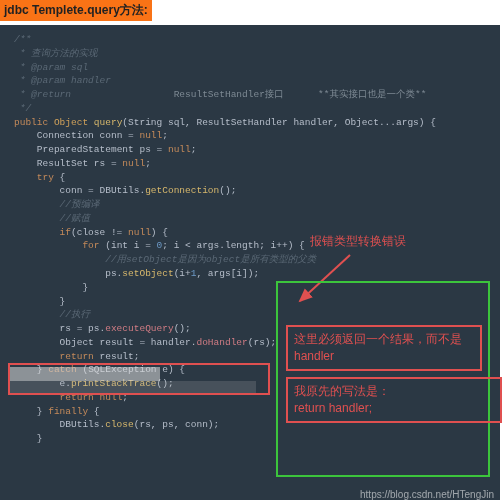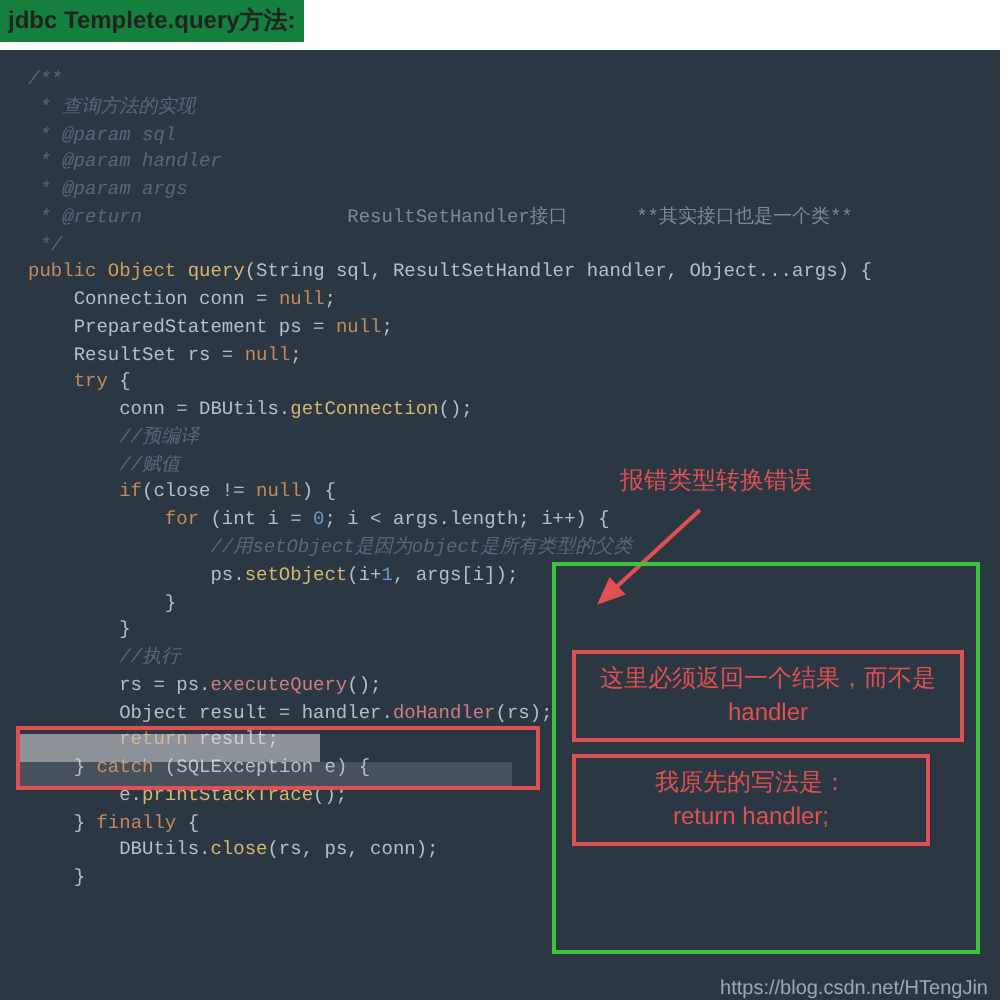--- a/index.html
+++ b/index.html
@@ -6,21 +6,21 @@
   body {
     width: 504px;
     height: 500px;
     background: #ffffff;
     font-family: Consolas, "Courier New", monospace;
     font-size: 10px;
     overflow: hidden;
     position: relative;
   }
   .title-bar {
-    background: #15803d;
+    background: #f97316;
     font-family: Arial, sans-serif;
     font-size: 12px;
     font-weight: 700;
     padding: 2px 4px;
     display: inline-block;
     color: #222;
   }
   .code-wrap {
     margin: 4px 0 0 0;
     width: 500px;
@@ -62,26 +62,26 @@
     position: absolute;
     border: 2px solid;
     padding: 4px 6px;
     font-family: "Microsoft YaHei", Arial, sans-serif;
     font-size: 12px;
     line-height: 1.4;
     background: transparent;
     z-index: 5;
     color: #e05050;
   }
-  .anno.red   { border-color: #e05050; text-align: center; }
+  .anno.red   { border-color: #e05050; }
   .anno.green { border-color: #3cc43c; }
 
   .red-label {
     position: absolute;
-    font-family: Liberation Mono, monospace;
+    font-family: Liberation Sans, sans-serif;
     font-size: 12px;
     color: #e05050;
     z-index: 5;
   }
 
   
   .arrow-svg {
     position: absolute;
     z-index: 5;
   }
@@ -105,21 +105,20 @@
 
 <div class="code-wrap">
 
   <div class="hl-bar sel" style="top:342px; width:150px;"></div>
   <div class="hl-bar" style="top:356px; width:246px;"></div>
 
   <div class="line"><span class="c-cmt">/**</span></div>
   <div class="line"><span class="c-cmt"> * 查询方法的实现</span></div>
   <div class="line"><span class="c-cmt"> * @param sql</span></div>
   <div class="line"><span class="c-cmt"> * @param handler</span></div>
-  <div class="line"><span class="c-cmt"> * @param args</span></div>
   <div class="line"><span class="c-cmt"> * @return</span><span class="ret-hint">                  </span><span class="ret-hint">ResultSetHandler接口</span><span class="ret-hint">      </span><span class="ret-hint">**其实接口也是一个类**</span></div>
   <div class="line"><span class="c-cmt"> */</span></div>
 
   <div class="line"><span class="c-kw">public</span> <span class="c-type">Object</span> <span class="c-name">query</span><span class="c-punc">(String sql, ResultSetHandler handler, Object...args) {</span></div>
 
   <div class="line">    <span class="c-punc">Connection conn = </span><span class="c-null">null</span><span class="c-punc">;</span></div>
   <div class="line">    <span class="c-punc">PreparedStatement ps = </span><span class="c-null">null</span><span class="c-punc">;</span></div>
   <div class="line">    <span class="c-punc">ResultSet rs = </span><span class="c-null">null</span><span class="c-punc">;</span></div>
 
   <div class="line">    <span class="c-kw">try</span><span class="c-punc"> {</span></div>
@@ -131,20 +130,21 @@
   <div class="line">                <span class="c-cmt">//用setObject是因为object是所有类型的父类</span></div>
   <div class="line">                <span class="c-punc">ps.</span><span class="c-mth">setObject</span><span class="c-punc">(i+</span><span class="c-num">1</span><span class="c-punc">, args[i]);</span></div>
   <div class="line">            <span class="c-punc">}</span></div>
   <div class="line">        <span class="c-punc">}</span></div>
   <div class="line">        <span class="c-cmt">//执行</span></div>
   <div class="line" style="position:relative;z-index:1;">        <span class="c-punc">rs = ps.</span><span class="c-mth2">executeQuery</span><span class="c-punc">();</span></div>
   <div class="line" style="position:relative;z-index:1;">        <span class="c-punc">Object result = handler.</span><span class="c-mth2">doHandler</span><span class="c-punc">(rs);</span></div>
   <div class="line">        <span class="c-kw">return</span><span class="c-punc"> result;</span></div>
   <div class="line">    <span class="c-punc">} </span><span class="c-kw">catch</span><span class="c-punc"> (SQLException e) {</span></div>
   <div class="line">        <span class="c-punc">e.</span><span class="c-mth">printStackTrace</span><span class="c-punc">();</span></div>
+  <div class="line">        <span class="c-kw">return </span><span class="c-null">null</span><span class="c-punc">;</span></div>
   <div class="line">    <span class="c-punc">} </span><span class="c-kw">finally</span><span class="c-punc"> {</span></div>
   <div class="line">        <span class="c-punc">DBUtils.</span><span class="c-mth">close</span><span class="c-punc">(rs, ps, conn);</span></div>
   <div class="line">    <span class="c-punc">}</span></div>
 
   <div class="anno red" style="left:8px; top:338px; width:262px; height:32px; padding:0;"></div>
 
   <div class="red-label" style="left:310px; top:208px;">报错类型转换错误</div>
 
   <svg class="arrow-svg" style="left:290px; top:226px;" width="70" height="60">
     <defs>
@@ -155,21 +155,21 @@
     <line x1="60" y1="4" x2="10" y2="50" stroke="#e05050" stroke-width="2" marker-end="url(#ah)"></line>
   </svg>
 
   <div class="anno green" style="left:276px; top:256px; width:214px; height:196px; padding:0;"></div>
 
   <div class="anno red" style="left:286px; top:300px; width:196px;">
     <div>这里必须返回一个结果，而不是</div>
     <div>handler</div>
   </div>
 
-  <div class="anno red" style="left:286px; top:352px; width:179px;">
+  <div class="anno red" style="left:286px; top:352px; width:216px;">
     <div>我原先的写法是：</div>
     <div>return handler;</div>
   </div>
 
   <div class="watermark">https://blog.csdn.net/HTengJin</div>
 </div>
 
 
 
 

